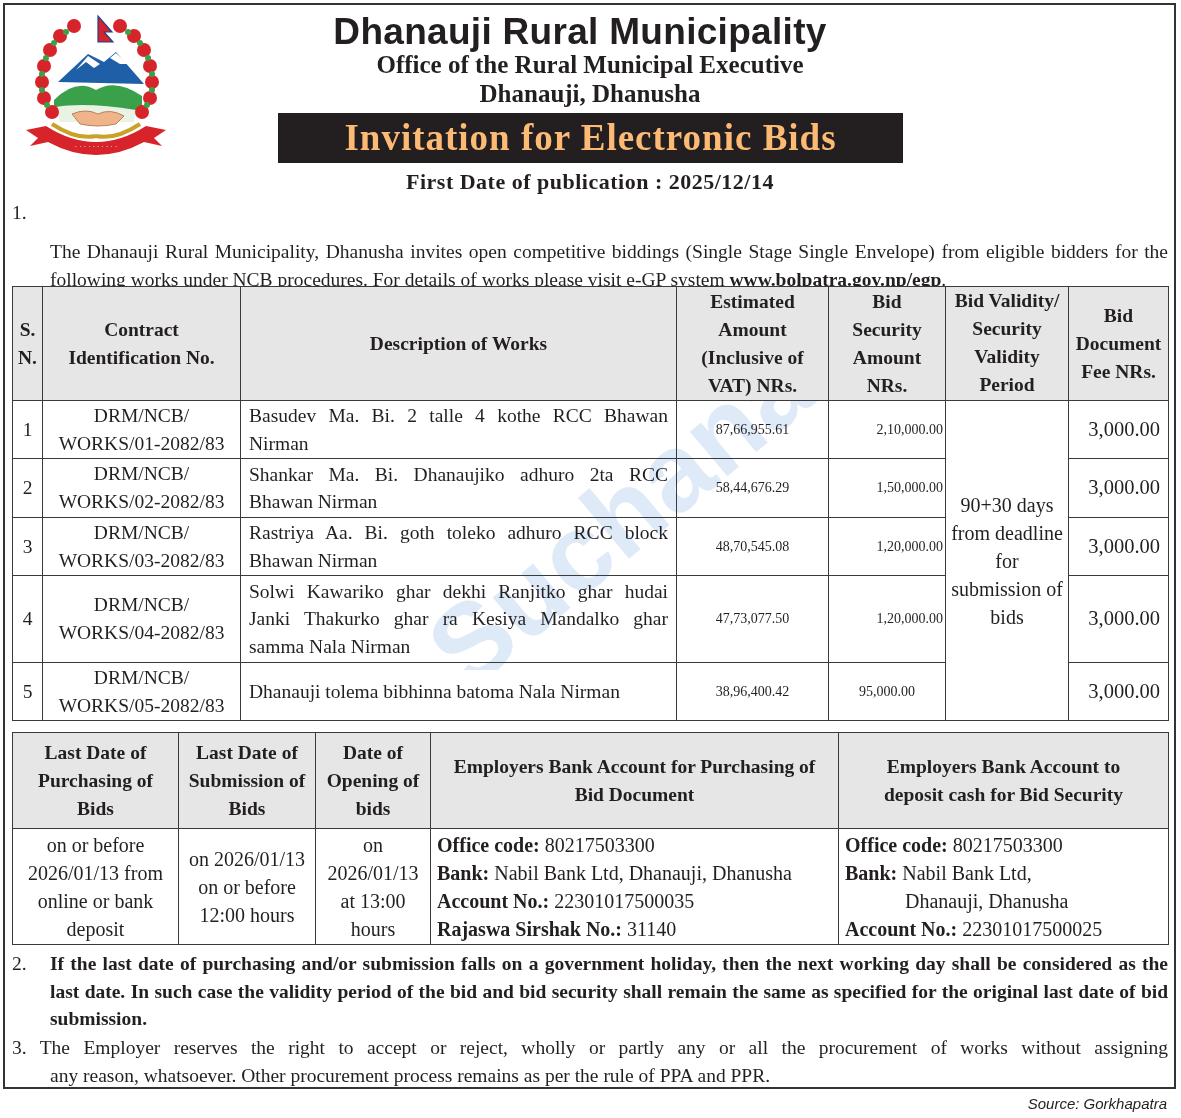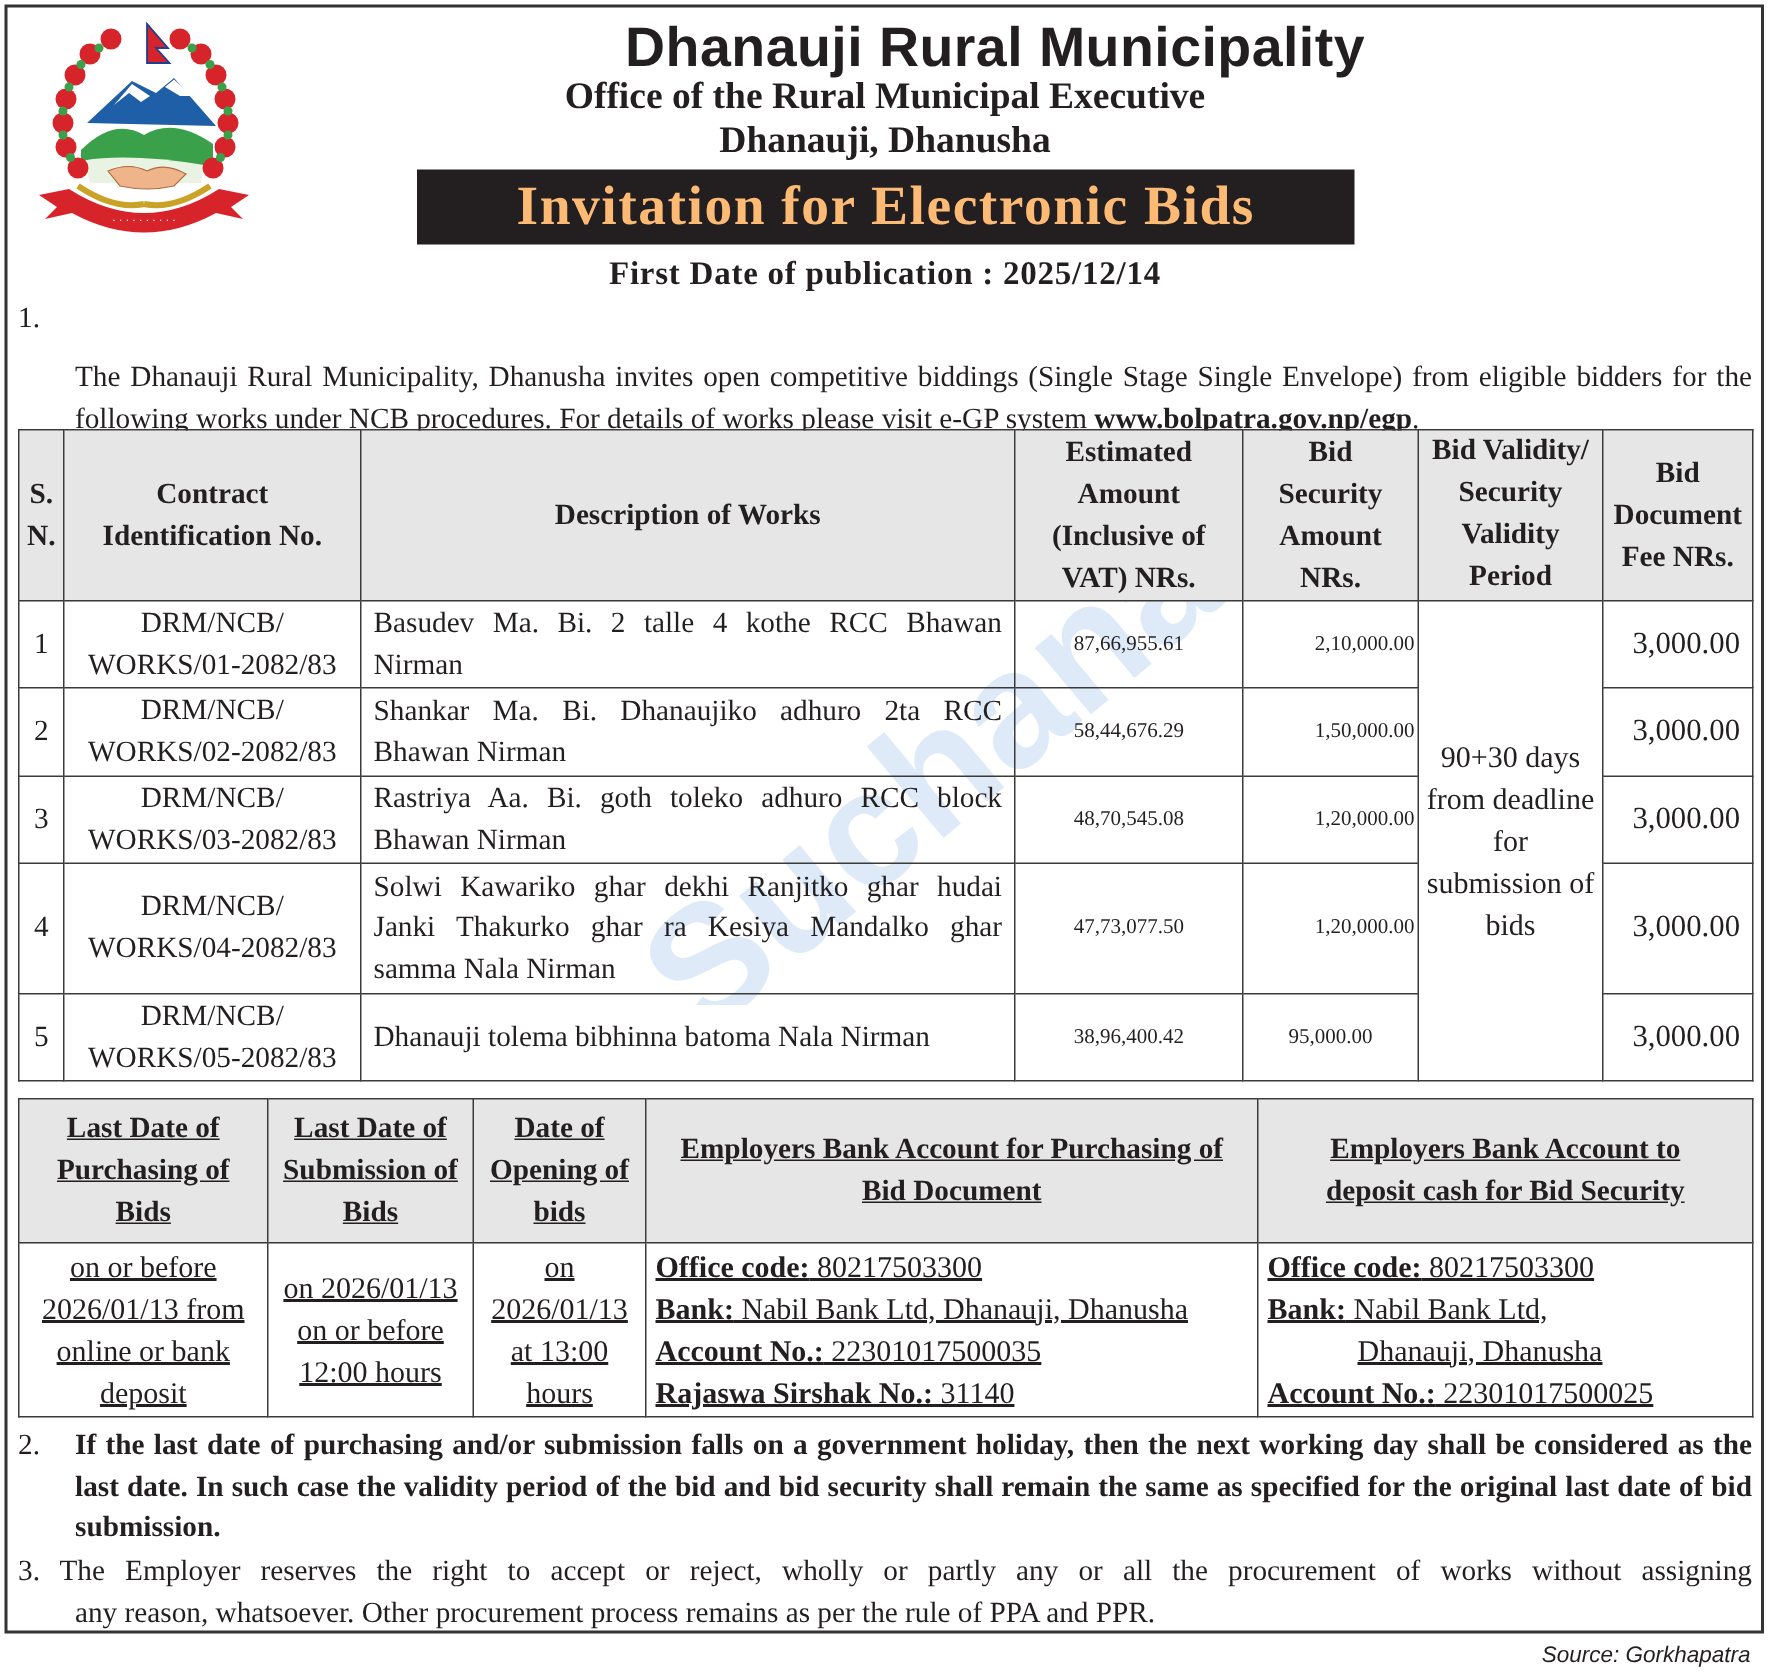--- a/index.html
+++ b/index.html
@@ -9,21 +9,21 @@
   .frame {
     position: absolute; left: 3px; top: 3px; width: 1173px; height: 1086px;
     border: 2px solid #333333;
   }
 
   
   .emblem { position: absolute; left: 16px; top: 12px; width: 160px; height: 150px; }
 
   
   .hdr-title {
-    position: absolute; left: 270px; top: 10px; width: 640px; text-align: right;
+    position: absolute; left: 260px; top: 10px; width: 640px; text-align: center;
     font-family: "Liberation Sans", sans-serif; font-weight: bold; font-size: 37px;
     letter-spacing: 0.3px; color: #231f20; line-height: 44px;
   }
   .hdr-sub {
     position: absolute; left: 270px; top: 50px; width: 640px; text-align: center;
     font-weight: bold; font-size: 25px; line-height: 29px; color: #231f20;
   }
   .hdr-loc {
     position: absolute; left: 270px; top: 79px; width: 640px; text-align: center;
     font-weight: bold; font-size: 25px; line-height: 29px; color: #231f20;
@@ -56,21 +56,21 @@
 
   .works { left: 12px; top: 286px; width: 1156px; }
   .works td { vertical-align: middle; }
   .c-sn { text-align: center; }
   .c-id { text-align: center; line-height: 28px; }
   .c-desc { text-align: justify; text-align-last: left; padding: 0 8px; }
   .c-amt { text-align: center; font-size: 14px; }
   .c-valid { text-align: center; font-size: 20px; line-height: 28px; padding: 0 2px; }
   .c-fee { text-align: right; padding-right: 8px; font-size: 20.5px; }
 
-  .dates { left: 12px; top: 732px; width: 1156px; text-decoration: underline; }
+  .dates { left: 12px; top: 732px; width: 1156px; }
   .dates td { vertical-align: middle; font-size: 20px; line-height: 28px; }
   .d-center { text-align: center; }
   .d-bank { padding: 0 6px; text-align: left; }
   .d-bank b { font-weight: bold; }
   .d-bank .indent2 { padding-left: 60px; display: block; }
 
   .source {
     position: absolute; right: 14px; top: 1095px;
     font-family: "Liberation Sans", sans-serif; font-style: italic; font-size: 15px; color: #231f20;
   }

